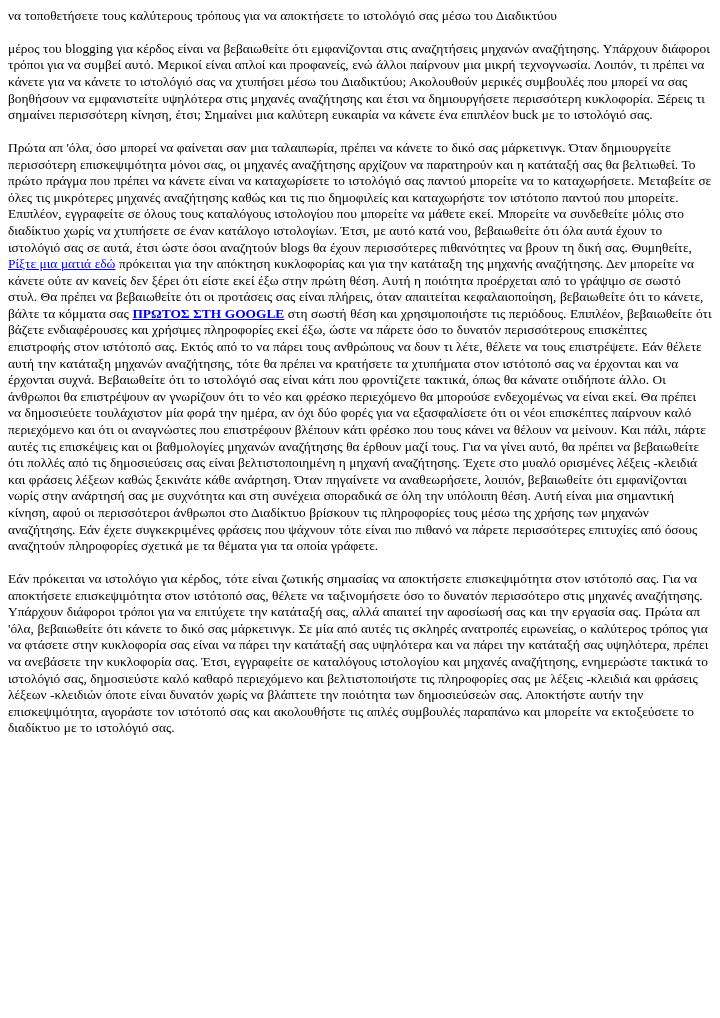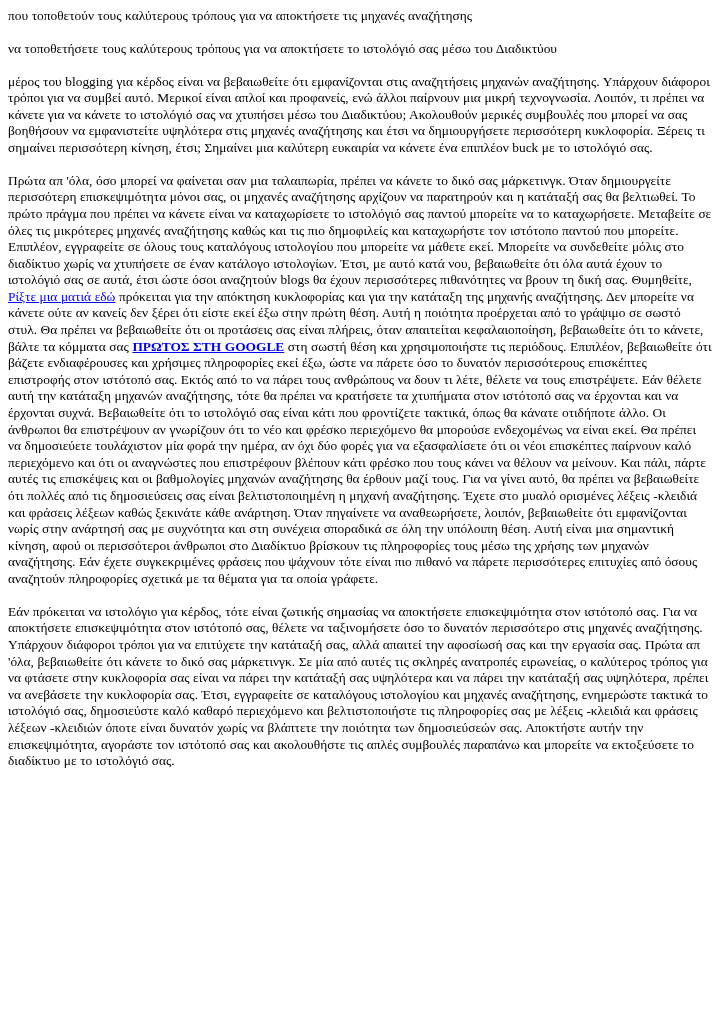--- a/index.html
+++ b/index.html
@@ -32,18 +32,17 @@
   }
   a.link-bold {
     font-weight: bold;
     text-align: center;
   }
 </style>
 </head>
 <body data-name="document-page" style="background: rgb(255, 255, 255); color: rgb(0, 0, 0);">
 
 <main data-name="document-body">
-    <p class="doc-paragraph" data-name="paragraph"><span data-name="text-run">που τοποθετούν τους καλύτερους τρόπους για να αποκτήσετε τις μηχανές αναζήτησης</span></p>
     <p class="doc-paragraph" data-name="paragraph"><span data-name="text-run">να τοποθετήσετε τους καλύτερους τρόπους για να αποκτήσετε το ιστολόγιό σας μέσω του Διαδικτύου</span></p>
     <p class="doc-paragraph" data-name="paragraph"><span data-name="text-run">μέρος του blogging για κέρδος είναι να βεβαιωθείτε ότι εμφανίζονται στις αναζητήσεις μηχανών αναζήτησης. Υπάρχουν διάφοροι τρόποι για να συμβεί αυτό. Μερικοί είναι απλοί και προφανείς, ενώ άλλοι παίρνουν μια μικρή τεχνογνωσία. Λοιπόν, τι πρέπει να κάνετε για να κάνετε το ιστολόγιό σας να χτυπήσει μέσω του Διαδικτύου; Ακολουθούν μερικές συμβουλές που μπορεί να σας βοηθήσουν να εμφανιστείτε υψηλότερα στις μηχανές αναζήτησης και έτσι να δημιουργήσετε περισσότερη κυκλοφορία. Ξέρεις τι σημαίνει περισσότερη κίνηση, έτσι; Σημαίνει μια καλύτερη ευκαιρία να κάνετε ένα επιπλέον buck με το ιστολόγιό σας.</span></p>
     <p class="doc-paragraph" data-name="paragraph"><span data-name="text-run">Πρώτα απ 'όλα, όσο μπορεί να φαίνεται σαν μια ταλαιπωρία, πρέπει να κάνετε το δικό σας μάρκετινγκ. Όταν δημιουργείτε περισσότερη επισκεψιμότητα μόνοι σας, οι μηχανές αναζήτησης αρχίζουν να παρατηρούν και η κατάταξή σας θα βελτιωθεί. Το πρώτο πράγμα που πρέπει να κάνετε είναι να καταχωρίσετε το ιστολόγιό σας παντού μπορείτε να το καταχωρήσετε. Μεταβείτε σε όλες τις μικρότερες μηχανές αναζήτησης καθώς και τις πιο δημοφιλείς και καταχωρήστε τον ιστότοπο παντού που μπορείτε. Επιπλέον, εγγραφείτε σε όλους τους καταλόγους ιστολογίου που μπορείτε να μάθετε εκεί. Μπορείτε να συνδεθείτε μόλις στο διαδίκτυο χωρίς να χτυπήσετε σε έναν κατάλογο ιστολογίων. Έτσι, με αυτό κατά νου, βεβαιωθείτε ότι όλα αυτά έχουν το ιστολόγιό σας σε αυτά, έτσι ώστε όσοι αναζητούν blogs θα έχουν περισσότερες πιθανότητες να βρουν τη δική σας. Θυμηθείτε, </span><a href="#" class="link" data-name="inline-link" style="color: rgb(0, 0, 238);">Ρίξτε μια ματιά εδώ</a><span data-name="text-run"> πρόκειται για την απόκτηση κυκλοφορίας και για την κατάταξη της μηχανής αναζήτησης. Δεν μπορείτε να κάνετε ούτε αν κανείς δεν ξέρει ότι είστε εκεί έξω στην πρώτη θέση. Αυτή η ποιότητα προέρχεται από το γράψιμο σε σωστό στυλ. Θα πρέπει να βεβαιωθείτε ότι οι προτάσεις σας είναι πλήρεις, όταν απαιτείται κεφαλαιοποίηση, βεβαιωθείτε ότι το κάνετε, βάλτε τα κόμματα σας </span><a href="#" class="link-bold" data-name="inline-link" style="color: rgb(0, 0, 238);">ΠΡΩΤΟΣ ΣΤΗ GOOGLE</a><span data-name="text-run"> στη σωστή θέση και χρησιμοποιήστε τις περιόδους. Επιπλέον, βεβαιωθείτε ότι βάζετε ενδιαφέρουσες και χρήσιμες πληροφορίες εκεί έξω, ώστε να πάρετε όσο το δυνατόν περισσότερους επισκέπτες επιστροφής στον ιστότοπό σας. Εκτός από το να πάρει τους ανθρώπους να δουν τι λέτε, θέλετε να τους επιστρέψετε. Εάν θέλετε αυτή την κατάταξη μηχανών αναζήτησης, τότε θα πρέπει να κρατήσετε τα χτυπήματα στον ιστότοπό σας να έρχονται και να έρχονται συχνά. Βεβαιωθείτε ότι το ιστολόγιό σας είναι κάτι που φροντίζετε τακτικά, όπως θα κάνατε οτιδήποτε άλλο. Οι άνθρωποι θα επιστρέψουν αν γνωρίζουν ότι το νέο και φρέσκο περιεχόμενο θα μπορούσε ενδεχομένως να είναι εκεί. Θα πρέπει να δημοσιεύετε τουλάχιστον μία φορά την ημέρα, αν όχι δύο φορές για να εξασφαλίσετε ότι οι νέοι επισκέπτες παίρνουν καλό περιεχόμενο και ότι οι αναγνώστες που επιστρέφουν βλέπουν κάτι φρέσκο που τους κάνει να θέλουν να μείνουν. Και πάλι, πάρτε αυτές τις επισκέψεις και οι βαθμολογίες μηχανών αναζήτησης θα έρθουν μαζί τους. Για να γίνει αυτό, θα πρέπει να βεβαιωθείτε ότι πολλές από τις δημοσιεύσεις σας είναι βελτιστοποιημένη η μηχανή αναζήτησης. Έχετε στο μυαλό ορισμένες λέξεις -κλειδιά και φράσεις λέξεων καθώς ξεκινάτε κάθε ανάρτηση. Όταν πηγαίνετε να αναθεωρήσετε, λοιπόν, βεβαιωθείτε ότι εμφανίζονται νωρίς στην ανάρτησή σας με συχνότητα και στη συνέχεια σποραδικά σε όλη την υπόλοιπη θέση. Αυτή είναι μια σημαντική κίνηση, αφού οι περισσότεροι άνθρωποι στο Διαδίκτυο βρίσκουν τις πληροφορίες τους μέσω της χρήσης των μηχανών αναζήτησης. Εάν έχετε συγκεκριμένες φράσεις που ψάχνουν τότε είναι πιο πιθανό να πάρετε περισσότερες επιτυχίες από όσους αναζητούν πληροφορίες σχετικά με τα θέματα για τα οποία γράφετε.</span></p>
     <p class="doc-paragraph" data-name="paragraph"><span data-name="text-run">Εάν πρόκειται να ιστολόγιο για κέρδος, τότε είναι ζωτικής σημασίας να αποκτήσετε επισκεψιμότητα στον ιστότοπό σας. Για να αποκτήσετε επισκεψιμότητα στον ιστότοπό σας, θέλετε να ταξινομήσετε όσο το δυνατόν περισσότερο στις μηχανές αναζήτησης. Υπάρχουν διάφοροι τρόποι για να επιτύχετε την κατάταξή σας, αλλά απαιτεί την αφοσίωσή σας και την εργασία σας. Πρώτα απ 'όλα, βεβαιωθείτε ότι κάνετε το δικό σας μάρκετινγκ. Σε μία από αυτές τις σκληρές ανατροπές ειρωνείας, ο καλύτερος τρόπος για να φτάσετε στην κυκλοφορία σας είναι να πάρει την κατάταξή σας υψηλότερα και να πάρει την κατάταξή σας υψηλότερα, πρέπει να ανεβάσετε την κυκλοφορία σας. Έτσι, εγγραφείτε σε καταλόγους ιστολογίου και μηχανές αναζήτησης, ενημερώστε τακτικά το ιστολόγιό σας, δημοσιεύστε καλό καθαρό περιεχόμενο και βελτιστοποιήστε τις πληροφορίες σας με λέξεις -κλειδιά και φράσεις λέξεων -κλειδιών όποτε είναι δυνατόν χωρίς να βλάπτετε την ποιότητα των δημοσιεύσεών σας. Αποκτήστε αυτήν την επισκεψιμότητα, αγοράστε τον ιστότοπό σας και ακολουθήστε τις απλές συμβουλές παραπάνω και μπορείτε να εκτοξεύσετε το διαδίκτυο με το ιστολόγιό σας.</span></p>
   </main>
 
 </body></html>

